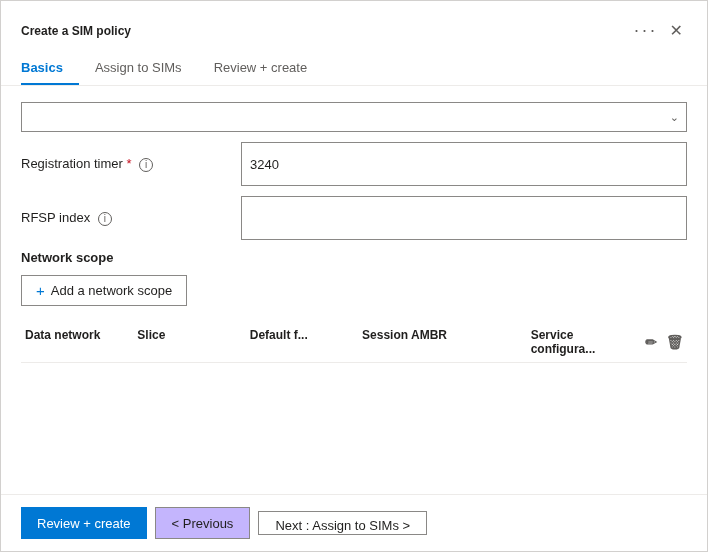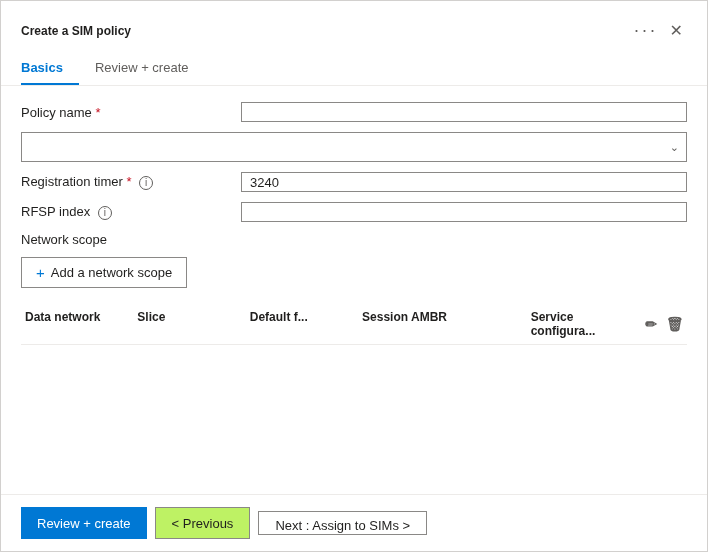--- a/index.html
+++ b/index.html
@@ -107,21 +107,21 @@
       height: 14px;
       border-radius: 50%;
       border: 1px solid #605e5c;
       color: #605e5c;
       font-size: 10px;
       margin-left: 4px;
       cursor: pointer;
     }
     .form-input {
       flex: 1;
-      height: 20px;
+      height: 44px;
       border: 1px solid #8a8886;
       padding: 0 8px;
       font-size: 13px;
       color: #201f1e;
       outline: none;
     }
     .form-select-wrapper {
       flex: 1;
       position: relative;
     }
@@ -141,21 +141,21 @@
       position: absolute;
       right: 8px;
       top: 50%;
       transform: translateY(-50%);
       pointer-events: none;
       color: #605e5c;
       font-size: 11px;
     }
 
     .section-label {
-      font-weight: 400;
+      font-weight: 700;
       font-size: 13px;
       color: #201f1e;
       margin-bottom: 10px;
       margin-top: 8px;
     }
 
     .bandwidth-section {
       margin-bottom: 10px;
     }
     .bandwidth-row {
@@ -224,21 +224,21 @@
     .btn-primary {
       background: #0078d4;
       color: #fff;
       border: none;
       padding: 6px 16px;
       font-size: 13px;
       cursor: pointer;
       height: 32px;
     }
     .btn-secondary {
-      background: #bef264;
+      background: #c4b5fd;
       color: #201f1e;
       border: 1px solid #8a8886;
       padding: 6px 16px;
       font-size: 13px;
       cursor: pointer;
       height: 32px;
     }
     .btn-next {
       background: #fff;
       color: #201f1e;
@@ -257,32 +257,26 @@
   <div class="dialog-header">
     <span class="dialog-title">Create a SIM policy</span>
     <span class="dialog-menu">···</span>
     <button class="close-btn">
       <span>✕</span>
     </button>
   </div>
 
   <div class="tabs">
     <div class="tab active">Basics</div>
+    <div class="tab">Assign to SIMs</div>
     <div class="tab">Review + create</div>
   </div>
 
   <div class="content">
 
-    <div class="form-row">
-      <div class="form-label">
-        <span>Policy name</span>
-        <span class="required"> *</span>
-      </div>
-      <input class="form-input" type="text" value="" style="">
-    </div>
 
 
     <div class="form-row">
       <div class="form-select-wrapper">
         <select class="form-select">
           <option value=""></option>
         </select>
         <span class="select-chevron">⌄</span>
       </div>
     </div>

